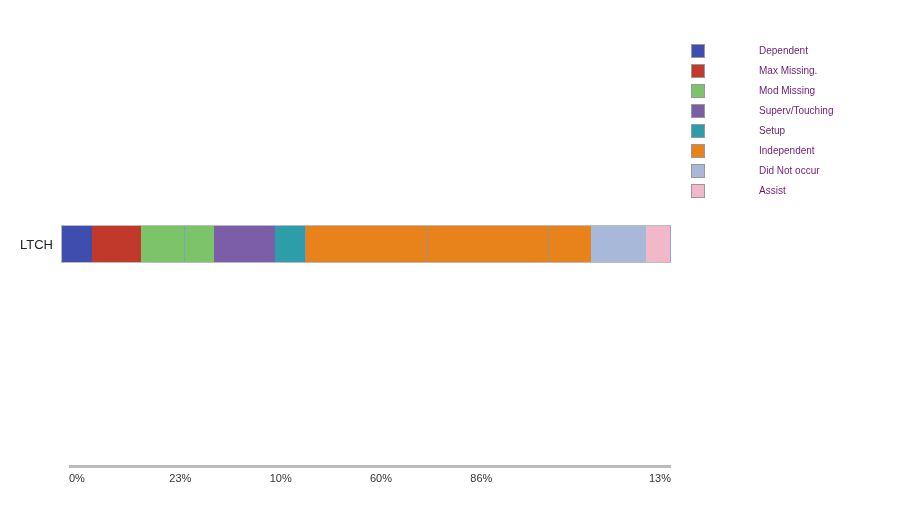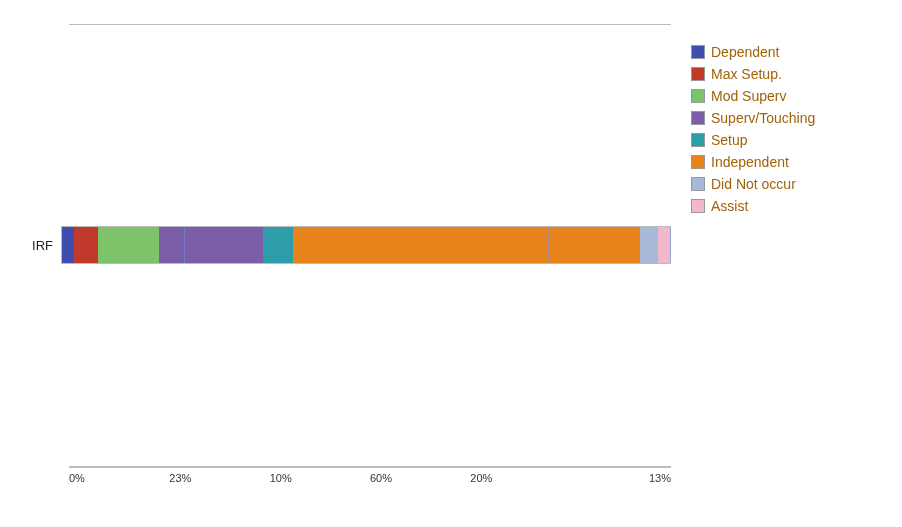--- a/index.html
+++ b/index.html
@@ -111,79 +111,80 @@
       align-items: center;
       gap: 6px;
     }
     .legend-swatch {
       width: 14px;
       height: 14px;
       border: 1px solid #999;
       flex-shrink: 0;
     }
     .legend-label {
-      font-size: 14px;
-      color: #a16207;
+      font-size: 10px;
+      color: #701a75;
       white-space: nowrap;
+      margin-left: 48px;
     }
   </style>
 </head>
 <body>
 
 <div class="chart-container">
   <div class="chart-area">
     <div class="bars-section" id="bars-section">
 
-        <div class="row-divider"></div>
-        <div class="row-container">
-          <div class="row-label">IRF</div>
+    <div class="row-container">
+          <div class="row-label">LTCH</div>
           <div class="bar-track">
             <div class="grid-overlay">
               <div class="grid-line" style="left: 20%;"></div>
               <div class="grid-line" style="left: 40%;"></div>
               <div class="grid-line" style="left: 60%;"></div>
               <div class="grid-line" style="left: 80%;"></div>
               <div class="grid-line" style="left: 100%;"></div>
             </div>
-            <div class="bar-segment" style="width: 2%; background-color: rgb(63, 78, 174);"></div>
-            <div class="bar-segment" style="width: 4%; background-color: rgb(192, 57, 43);"></div>
-            <div class="bar-segment" style="width: 10%; background-color: rgb(125, 195, 106);"></div>
-            <div class="bar-segment" style="width: 17%; background-color: rgb(123, 94, 167);"></div>
+            <div class="bar-segment" style="width: 5%; background-color: rgb(63, 78, 174);"></div>
+            <div class="bar-segment" style="width: 8%; background-color: rgb(192, 57, 43);"></div>
+            <div class="bar-segment" style="width: 12%; background-color: rgb(125, 195, 106);"></div>
+            <div class="bar-segment" style="width: 10%; background-color: rgb(123, 94, 167);"></div>
             <div class="bar-segment" style="width: 5%; background-color: rgb(46, 157, 170);"></div>
-            <div class="bar-segment" style="width: 57%; background-color: rgb(232, 130, 26);"></div>
-            <div class="bar-segment" style="width: 3%; background-color: rgb(168, 184, 216);"></div>
-            <div class="bar-segment" style="width: 2%; background-color: rgb(240, 184, 200);"></div>
+            <div class="bar-segment" style="width: 47%; background-color: rgb(232, 130, 26);"></div>
+            <div class="bar-segment" style="width: 9%; background-color: rgb(168, 184, 216);"></div>
+            <div class="bar-segment" style="width: 4%; background-color: rgb(240, 184, 200);"></div>
           </div>
         </div>
         <div class="row-divider"></div>
         <div class="row-divider"></div>
+        <div class="row-divider"></div>
       </div>
     <div class="x-axis" id="x-axis">
 
     <span class="x-label">0%</span>
         <span class="x-label">23%</span>
         <span class="x-label">10%</span>
         <span class="x-label">60%</span>
-        <span class="x-label">20%</span>
+        <span class="x-label">86%</span>
         <span class="x-label x-label-last">13%</span>
       </div>
   </div>
   <div class="legend" id="legend">
 
   <div class="legend-item">
         <div class="legend-swatch" style="background-color: rgb(63, 78, 174);"></div>
         <span class="legend-label">Dependent</span>
       </div>
       <div class="legend-item">
         <div class="legend-swatch" style="background-color: rgb(192, 57, 43);"></div>
-        <span class="legend-label">Max Setup.</span>
+        <span class="legend-label">Max Missing.</span>
       </div>
       <div class="legend-item">
         <div class="legend-swatch" style="background-color: rgb(125, 195, 106);"></div>
-        <span class="legend-label">Mod Superv</span>
+        <span class="legend-label">Mod Missing</span>
       </div>
       <div class="legend-item">
         <div class="legend-swatch" style="background-color: rgb(123, 94, 167);"></div>
         <span class="legend-label">Superv/Touching</span>
       </div>
       <div class="legend-item">
         <div class="legend-swatch" style="background-color: rgb(46, 157, 170);"></div>
         <span class="legend-label">Setup</span>
       </div>
       <div class="legend-item">

